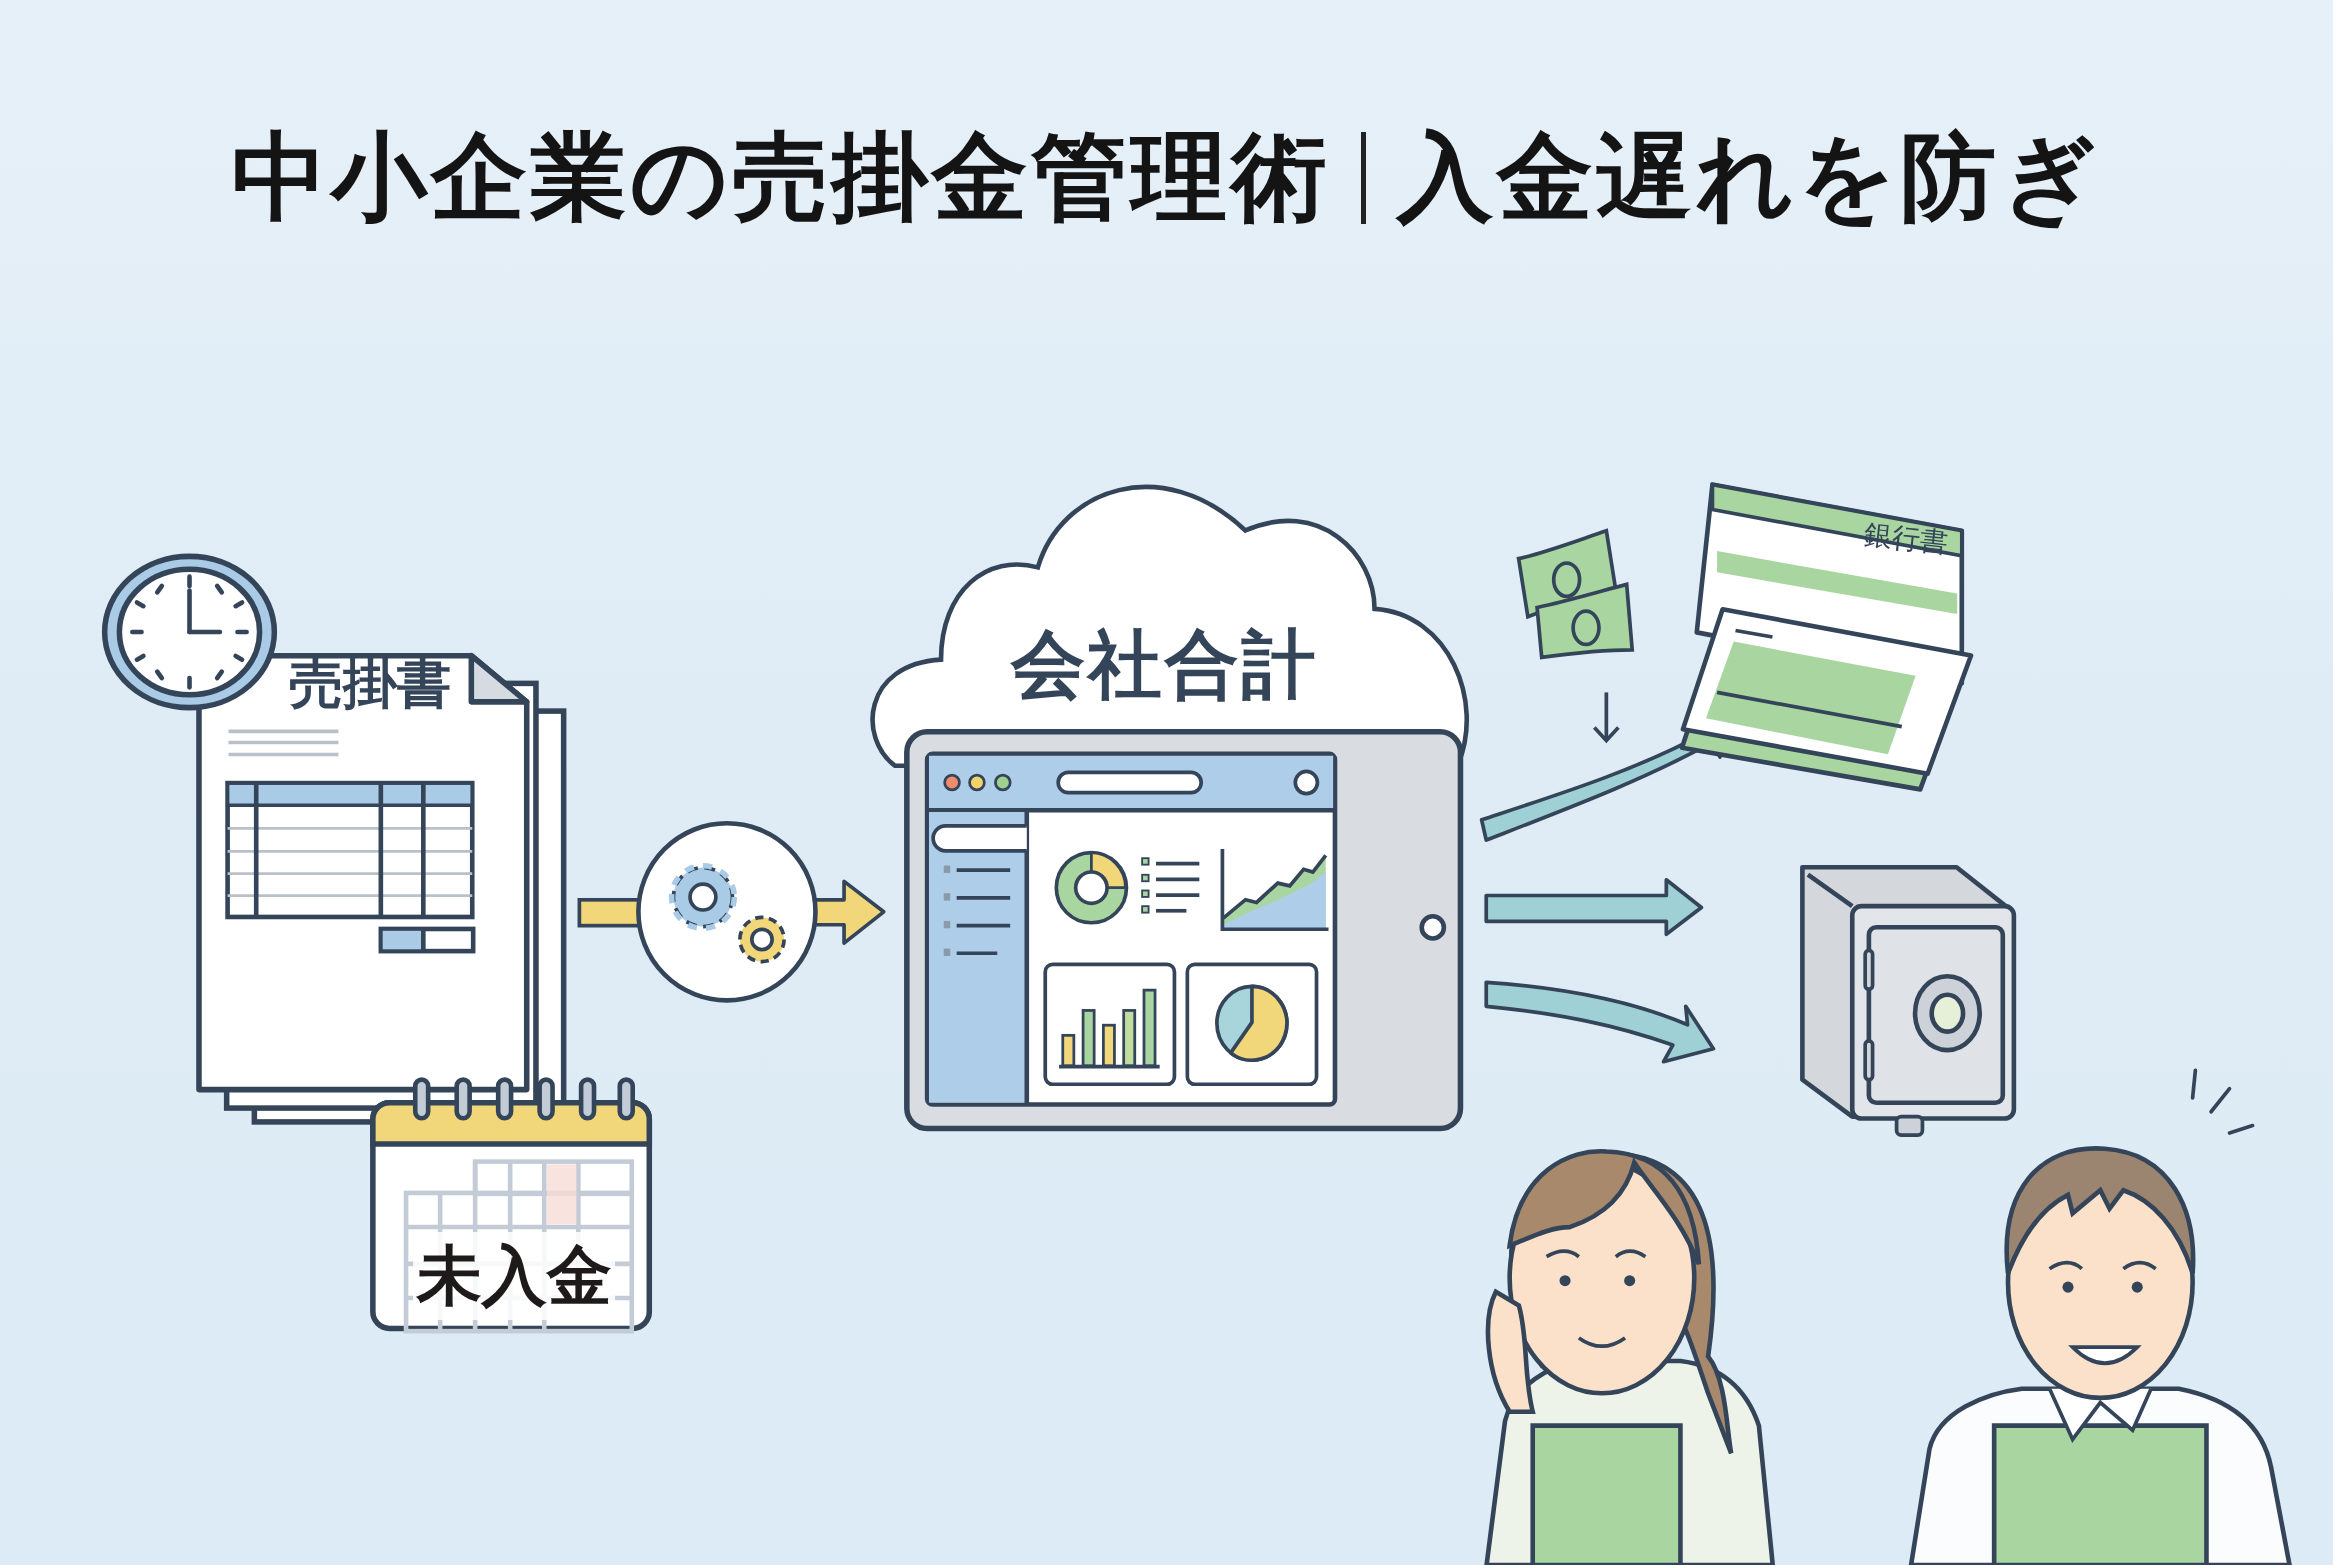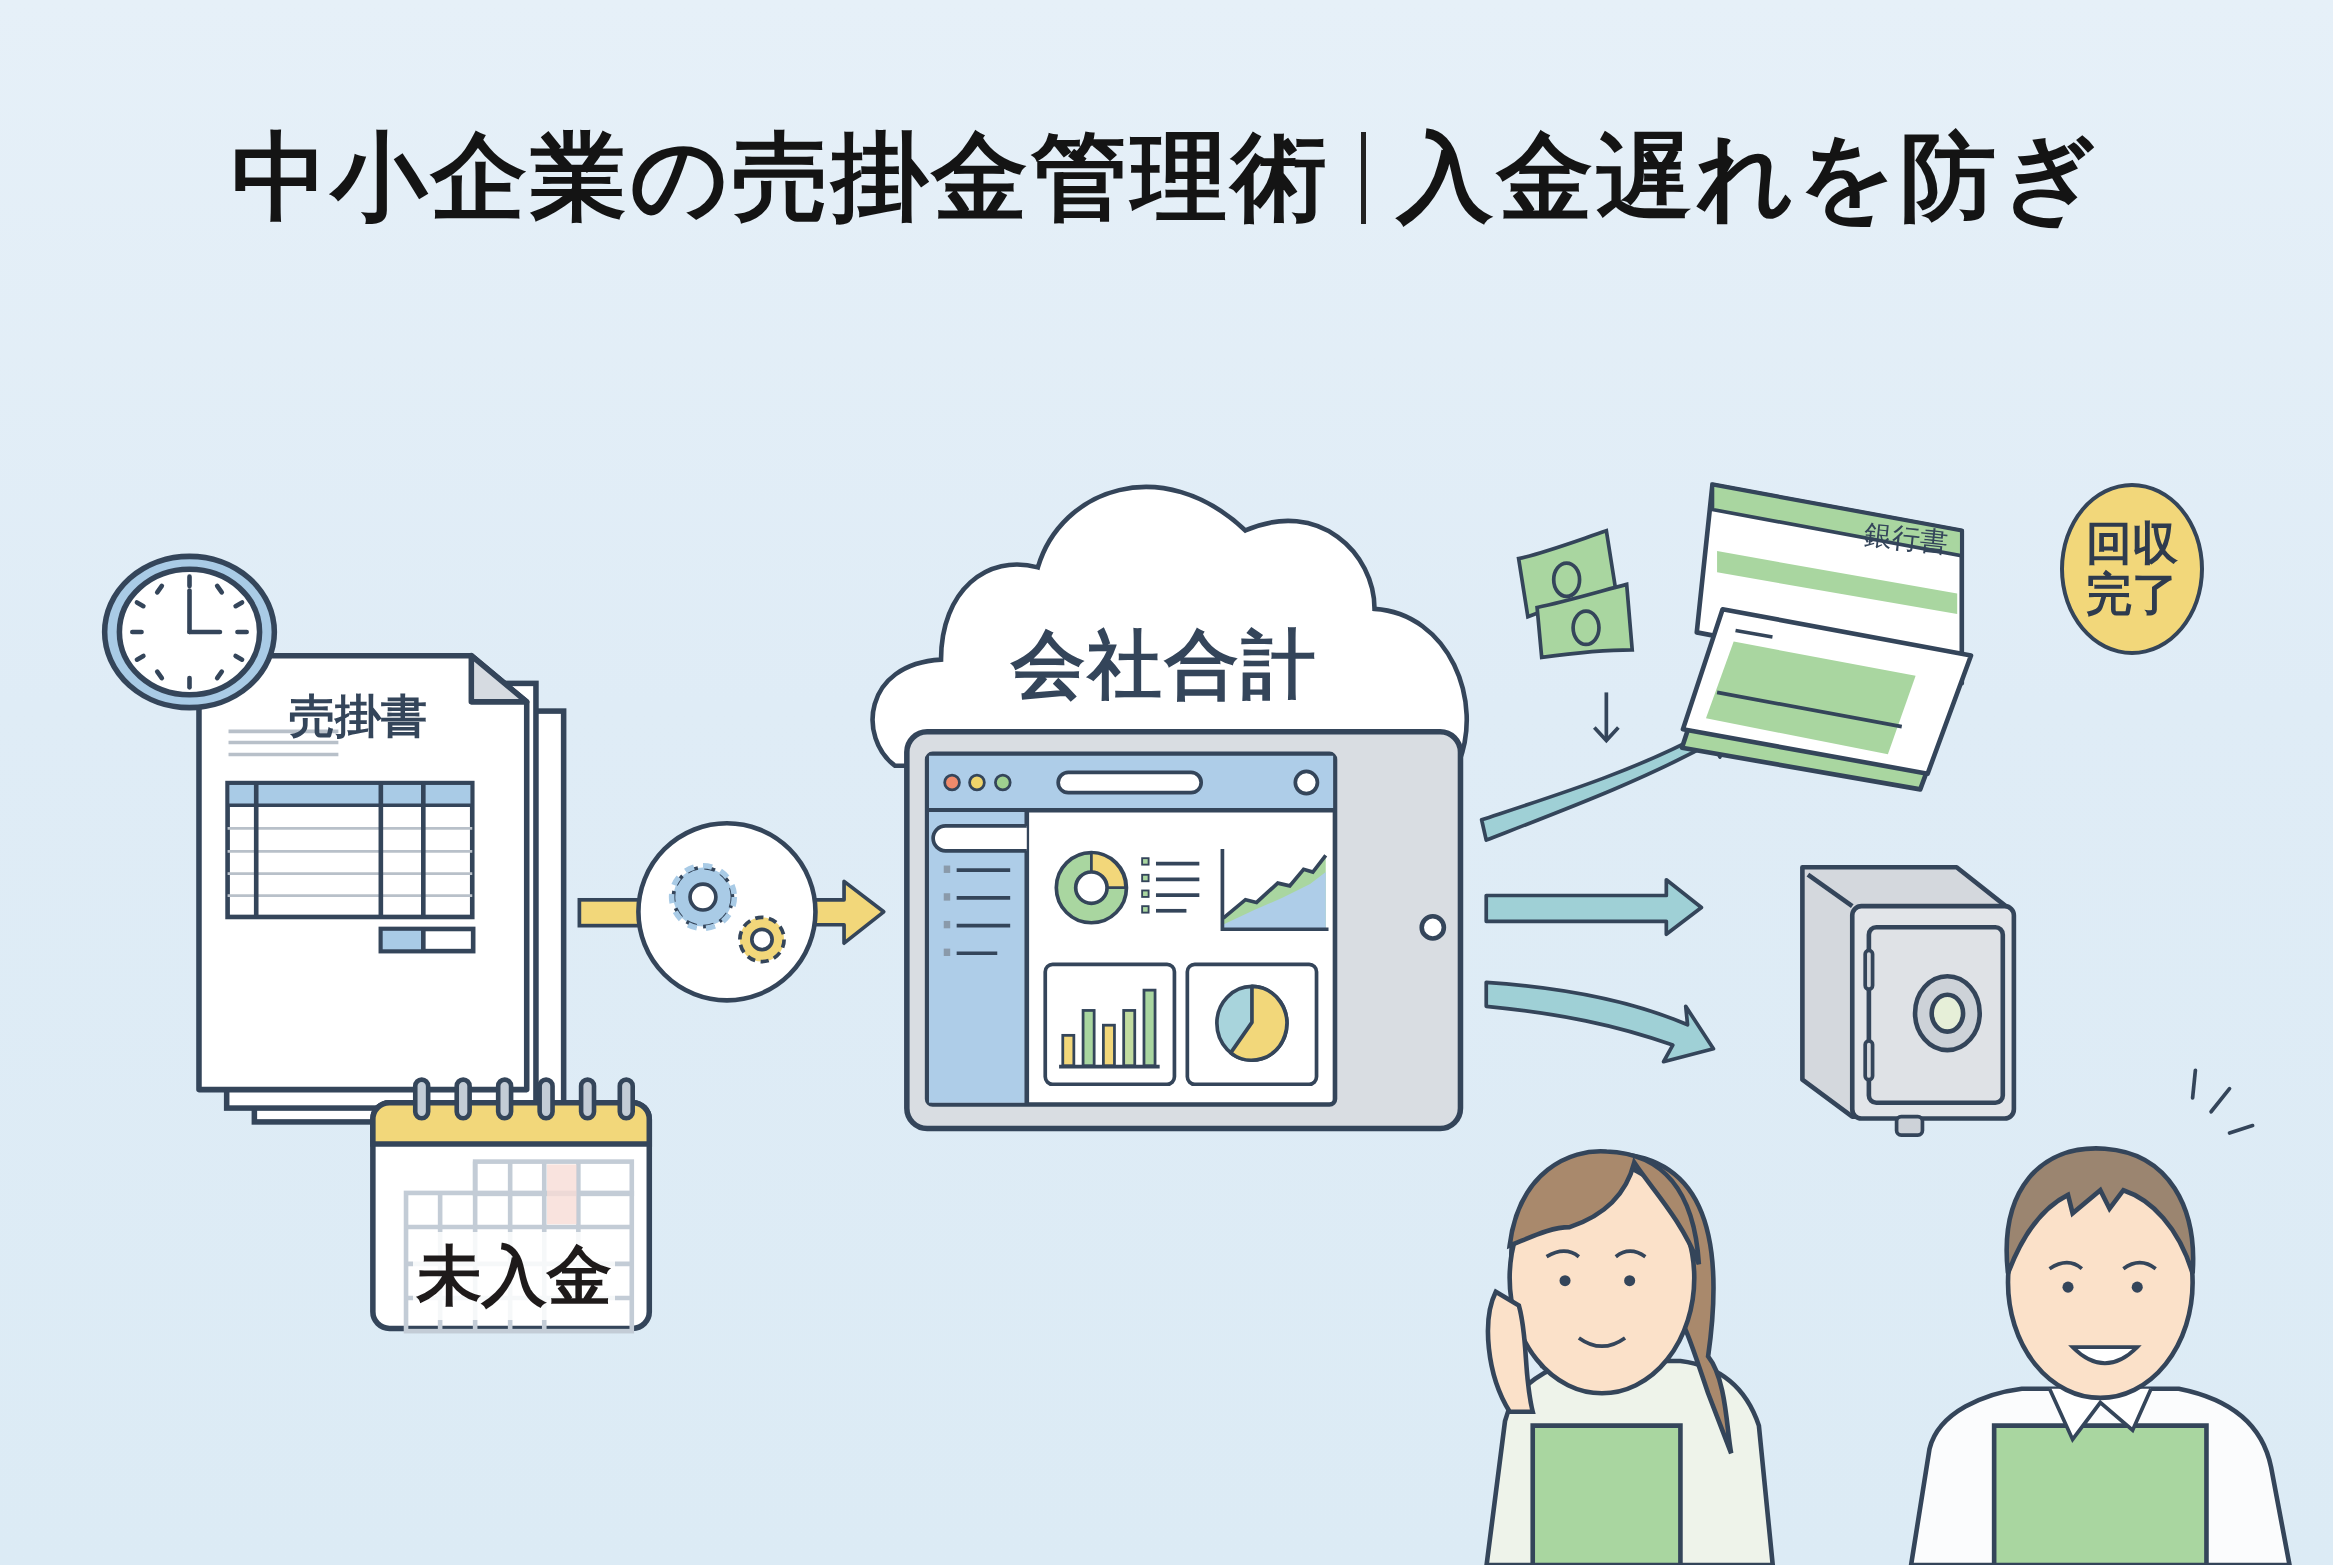--- a/index.html
+++ b/index.html
@@ -49,21 +49,21 @@
     <line x1="46" y1="242" x2="311" y2="242" stroke="#b8c0c9" stroke-width="3"></line>
     <line x1="46" y1="266" x2="311" y2="266" stroke="#b8c0c9" stroke-width="3"></line>
     <line x1="46" y1="290" x2="311" y2="290" stroke="#b8c0c9" stroke-width="3"></line>
     <line x1="77" y1="168" x2="77" y2="313" stroke="#34455a" stroke-width="5"></line>
     <line x1="212" y1="168" x2="212" y2="313" stroke="#34455a" stroke-width="5"></line>
     <line x1="258" y1="168" x2="258" y2="313" stroke="#34455a" stroke-width="5"></line>
     <rect x="212" y="326" width="100" height="24" fill="#fff" stroke="#34455a" stroke-width="5"></rect>
     <rect x="214" y="328" width="44" height="20" fill="#a9cbe6"></rect>
     <line x1="258" y1="326" x2="258" y2="350" stroke="#34455a" stroke-width="5"></line>
   </svg>
-  <div class="lbl" style="left:289px;top:686px;font-size:46px;color:#34455a;">売掛書</div>
+  <div class="lbl" style="left:289px;top:648px;font-size:54px;color:#34455a;">売掛書</div>
 
   <svg style="left:97px;top:549px" width="185" height="166" viewBox="0 0 200 180">
     <ellipse cx="100" cy="90" rx="92" ry="82" fill="#a9cbe6" stroke="#34455a" stroke-width="6"></ellipse>
     <ellipse cx="100" cy="90" rx="76" ry="68" fill="#fff" stroke="#34455a" stroke-width="6"></ellipse>
     <g stroke="#34455a" stroke-width="5" stroke-linecap="round">
       <line x1="100" y1="30" x2="100" y2="40"></line>
         <line x1="100" y1="140" x2="100" y2="150"></line>
       <line x1="38" y1="90" x2="48" y2="90"></line>
         <line x1="152" y1="90" x2="162" y2="90"></line>
       <line x1="130" y1="40" x2="135" y2="47"></line>
@@ -209,24 +209,20 @@
     <path d="M35 5 L305 55 L305 82 L35 32 Z" fill="#a9d6a0" stroke="#34455a" stroke-width="4"></path>
     <path d="M40 77 L300 123 L300 145 L40 100 Z" fill="#a9d6a0"></path>
     <path d="M48 150 L310 200 L260 335 L2 290 Z" fill="#a9d6a0" stroke="#34455a" stroke-width="5" stroke-linejoin="round"></path>
     <path d="M46 140 L315 190 L268 318 L3 270 Z" fill="#fff" stroke="#34455a" stroke-width="5" stroke-linejoin="round"></path>
     <path d="M58 175 L255 212 L225 297 L28 258 Z" fill="#a9d6a0"></path>
     <line x1="40" y1="230" x2="240" y2="267" stroke="#34455a" stroke-width="4"></line>
     <line x1="60" y1="163" x2="100" y2="170" stroke="#34455a" stroke-width="4"></line>
   </svg>
   <div class="lbl" style="left:1864px;top:520px;font-size:28px;color:#34455a;font-weight:normal;transform:rotate(6deg);">銀行書</div>
 
-  <div class="abs" style="left:2060px;top:483px;width:144px;height:172px;border-radius:50%;background:#f2d77a;border:4.6px solid #34455a;box-sizing:border-box;display:flex;flex-direction:column;align-items:center;justify-content:center;">
-    <div style="font-weight:bold;font-size:46px;color:#2e3b4e;line-height:1.1;">回収</div>
-    <div style="font-weight:bold;font-size:46px;color:#2e3b4e;line-height:1.1;">完了</div>
-  </div>
 
   <svg style="left:1795px;top:858px" width="314" height="291" viewBox="0 0 340 315">
     <path d="M8 10 H175 L232 55 V280 H62 L8 240 Z" fill="#d4d8dd" stroke="#34455a" stroke-width="5" stroke-linejoin="round"></path>
     <line x1="14" y1="18" x2="62" y2="52" stroke="#34455a" stroke-width="5"></line>
     <rect x="62" y="52" width="175" height="230" rx="10" fill="#e2e5e9" stroke="#34455a" stroke-width="5"></rect>
     <rect x="80" y="75" width="145" height="190" rx="8" fill="#dfe2e6" stroke="#34455a" stroke-width="5"></rect>
     <rect x="76" y="100" width="8" height="42" rx="4" fill="#d4d8dd" stroke="#34455a" stroke-width="4"></rect>
     <rect x="76" y="198" width="8" height="42" rx="4" fill="#d4d8dd" stroke="#34455a" stroke-width="4"></rect>
     <ellipse cx="165" cy="168" rx="35" ry="40" fill="#cdd2d8" stroke="#34455a" stroke-width="5"></ellipse>
     <ellipse cx="165" cy="168" rx="17" ry="20" fill="#e6efd8" stroke="#34455a" stroke-width="5"></ellipse>

